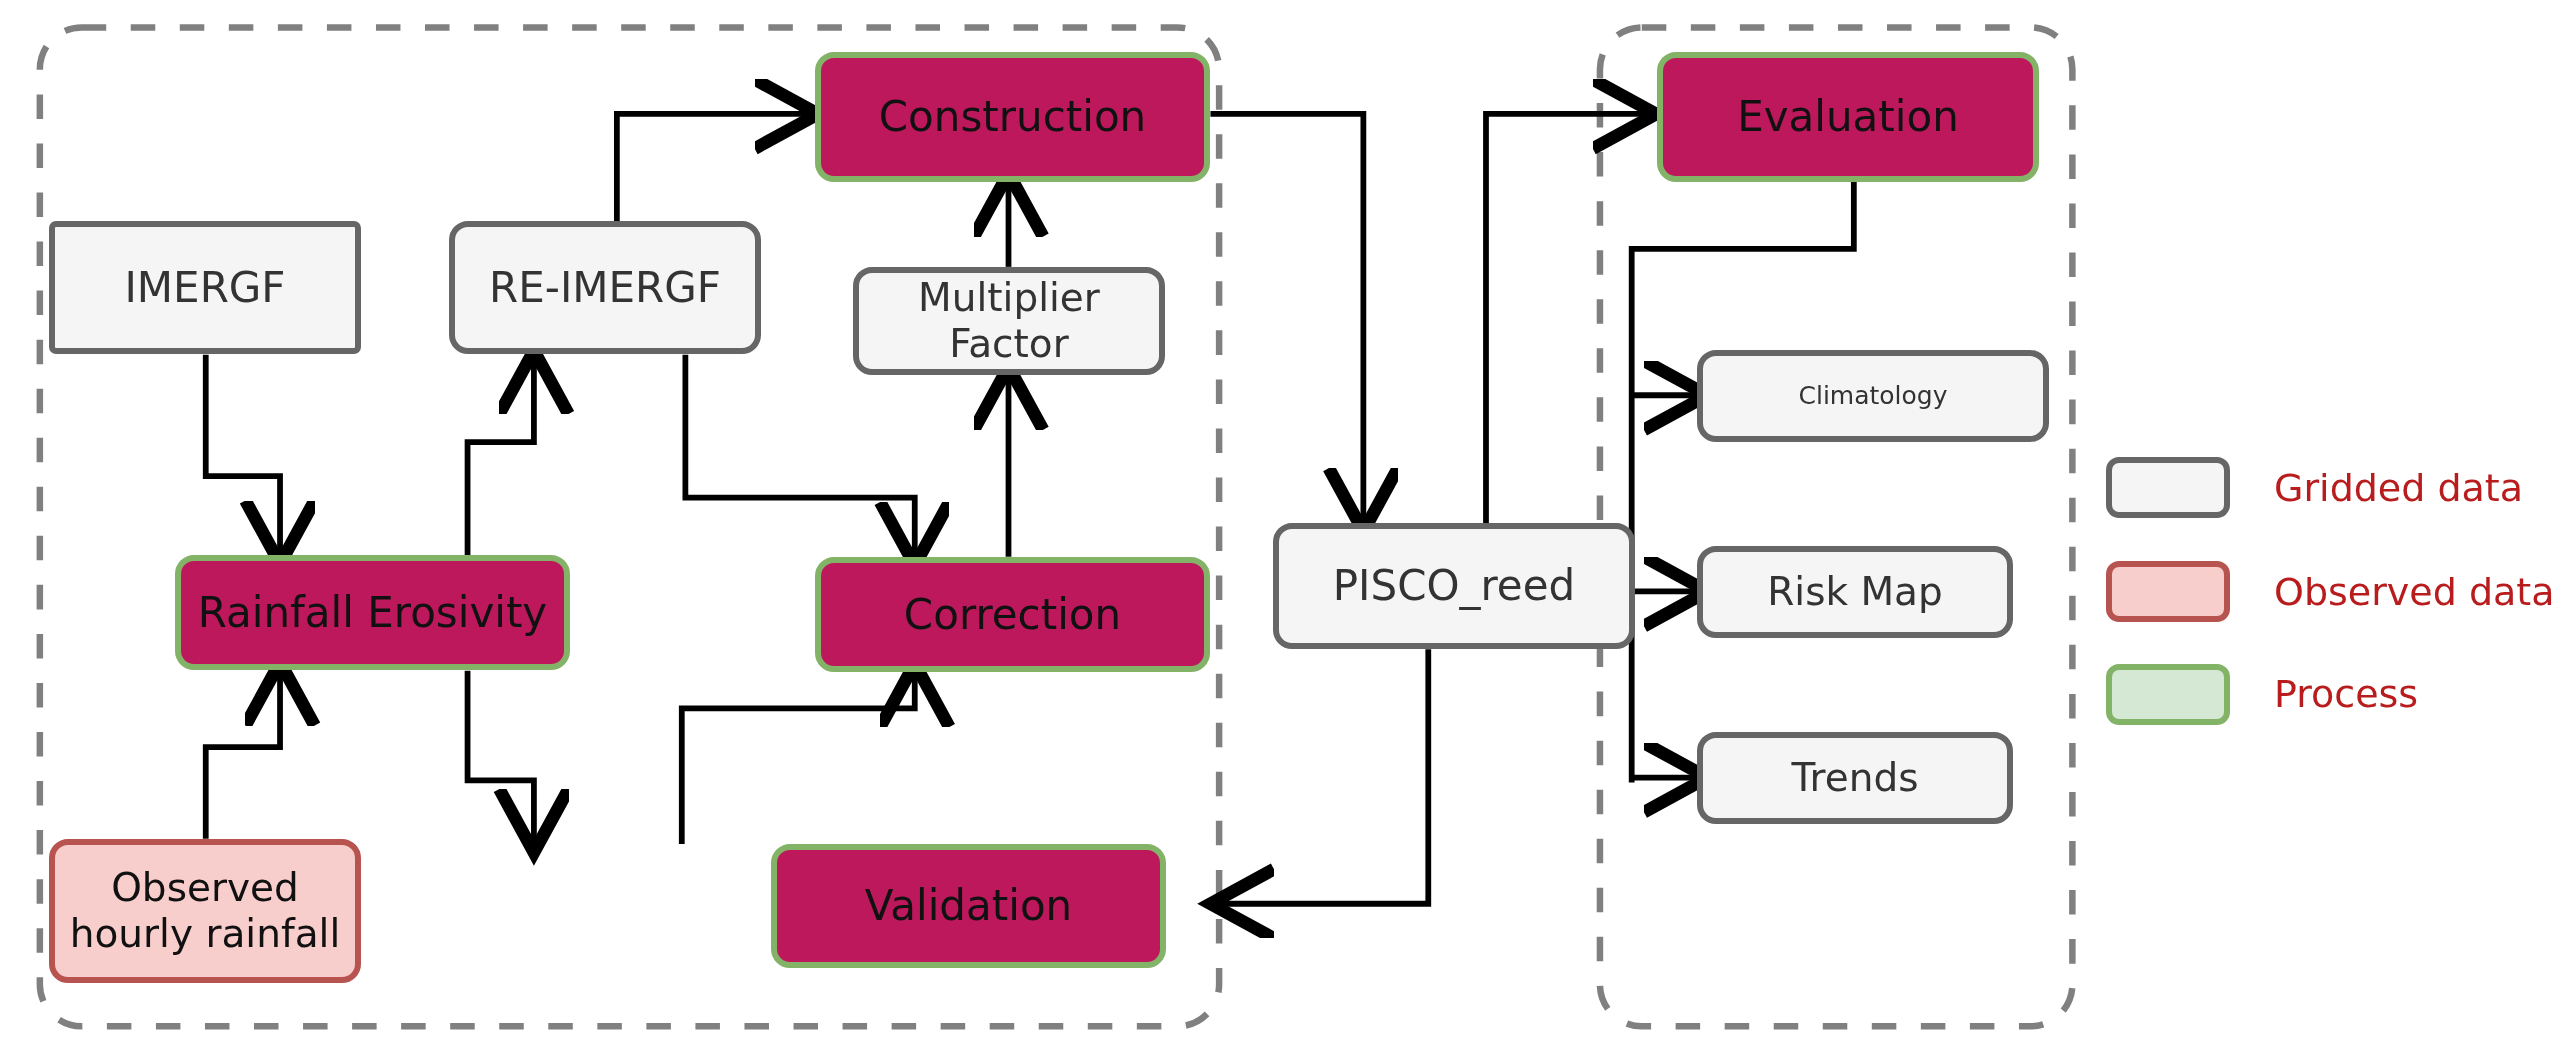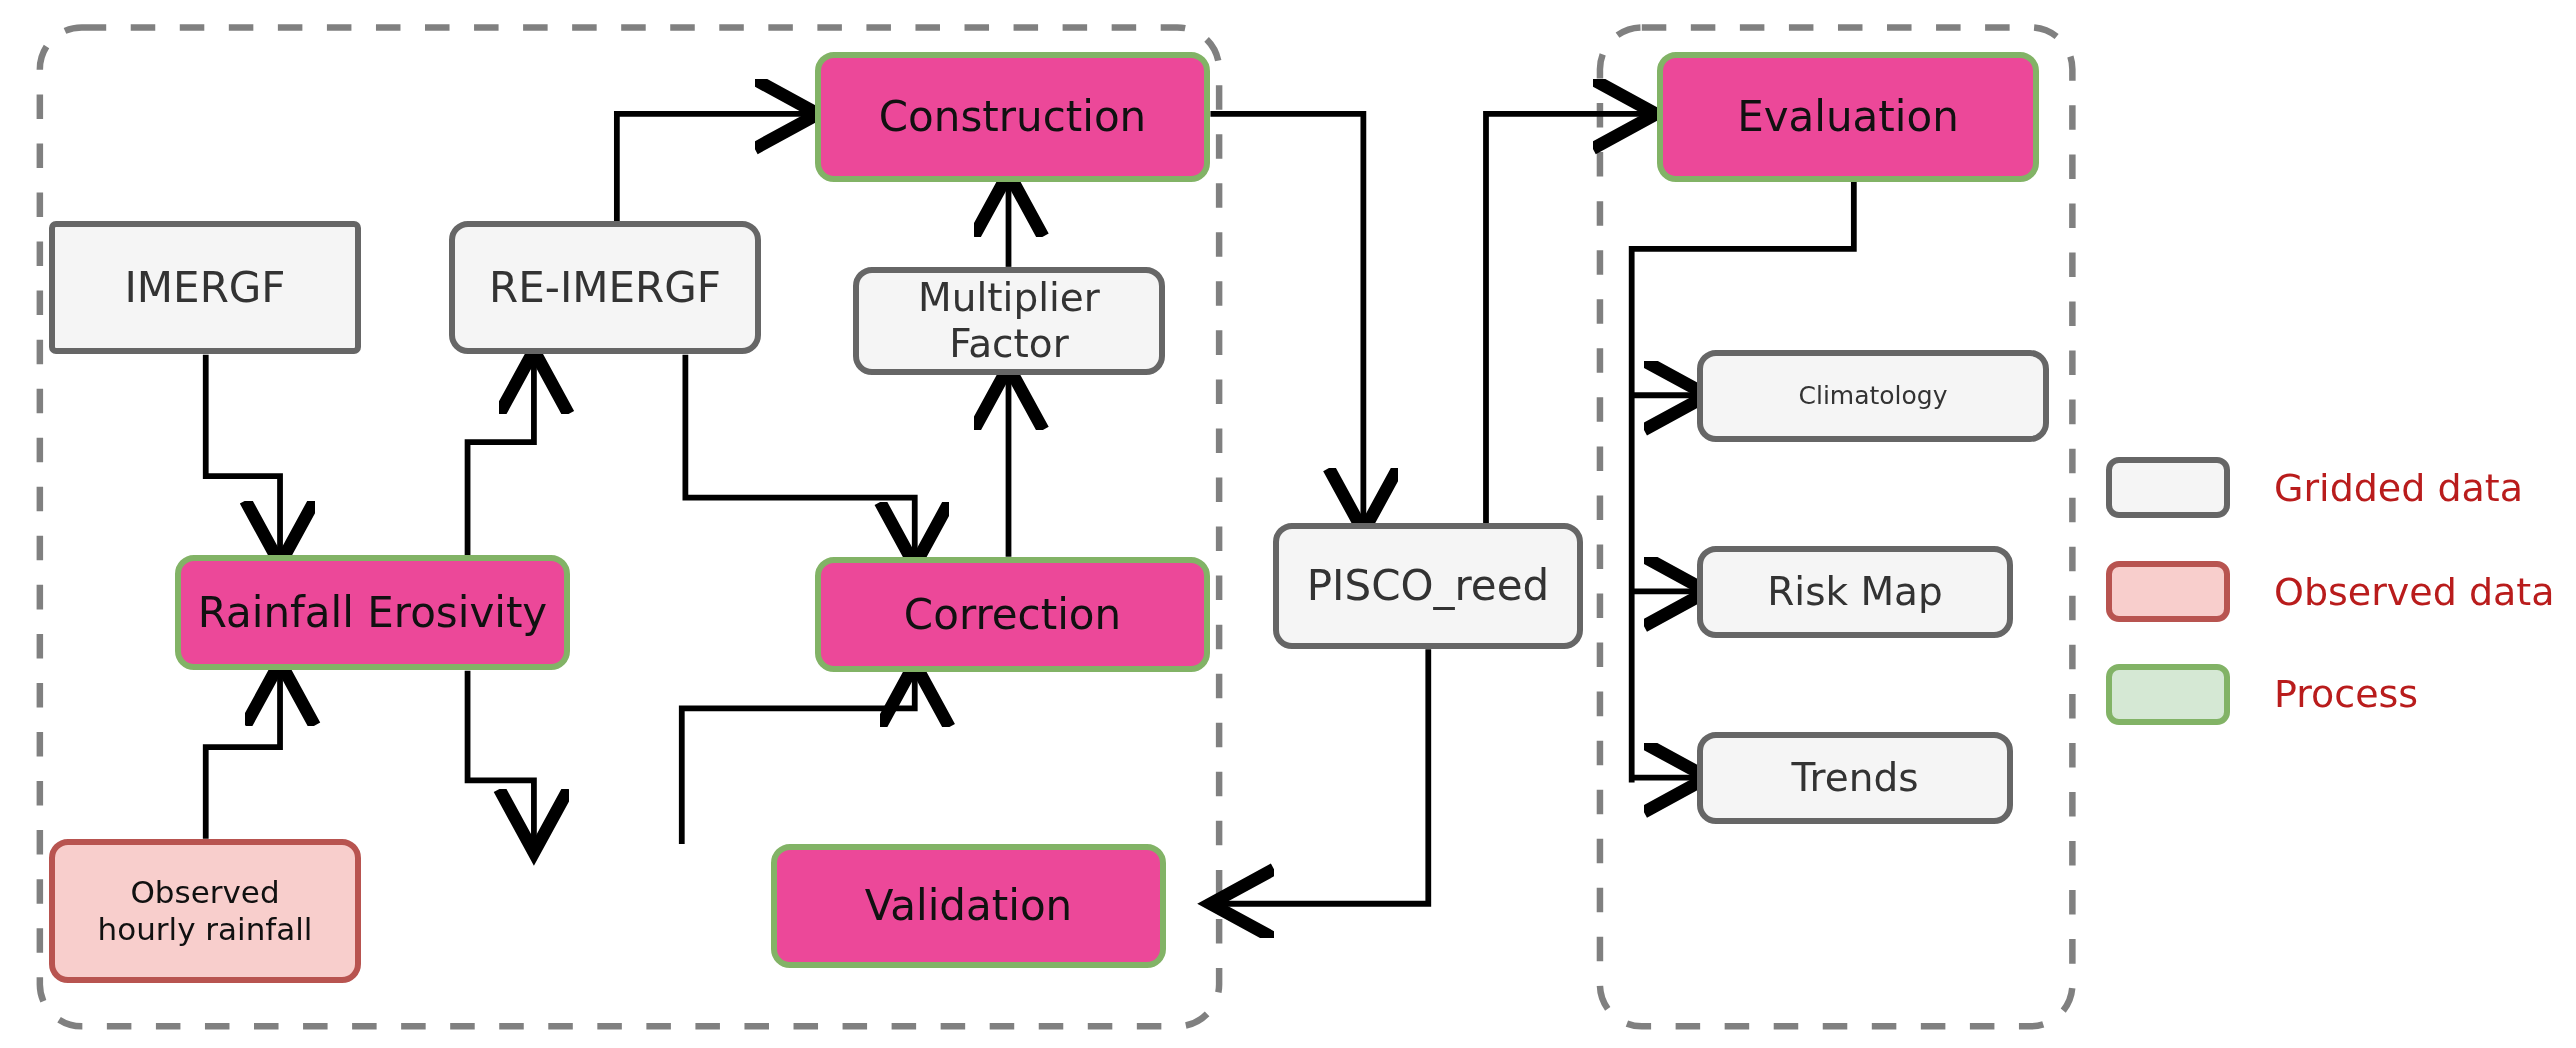--- a/index.html
+++ b/index.html
@@ -13,21 +13,21 @@
     text-align:center;
     border-radius:19px;
     line-height:1.18;
     color:#1a1a1a;
     font-weight:400;
     white-space:pre-line;
     z-index:5;
   }
   .node.gridded{background:#f5f5f5;border:6.5px solid #666666;color:#333333;}
   .node.observed{background:#f8cecc;border:6.5px solid #b85450;color:#111111;}
-  .node.process {background:#ec4899;border:6.5px solid #82b366;color:#111111;}
+  .node.process {background:#be185d;border:6.5px solid #82b366;color:#111111;}
   .legend-swatch{
     position:absolute;box-sizing:border-box;border-radius:13px;z-index:5;
   }
   .legend-swatch.gridded{background:#f5f5f5;border:6.5px solid #666666;}
   .legend-swatch.observed{background:#f8cecc;border:6.5px solid #b85450;}
   .legend-swatch.process{background:#d5e8d4;border:6.5px solid #82b366;}
   .legend-label{
     position:absolute;z-index:5;color:#b91c1c;
     font-size:38px;white-space:nowrap;
     display:flex;align-items:center;height:62px;
@@ -94,27 +94,27 @@
 
   <div class="node gridded" style="left:853px;top:267px; width:312px; height:108px; font-size:39px;">Multiplier
 Factor</div>
 
   <div class="node process" style="left:815px;top:52px;  width:395px; height:130px; font-size:42px;">Construction</div>
 
   <div class="node process" style="left:175px; top:555px; width:395px; height:115px; font-size:42px;">Rainfall Erosivity</div>
 
   <div class="node process" style="left:815px;top:557px; width:395px; height:115px; font-size:42px;">Correction</div>
 
-  <div class="node observed" style="left:49px;  top:839px;width:312px; height:144px; font-size:31px;">Observed
+  <div class="node observed" style="left:49px;  top:839px;width:312px; height:144px; font-size:39px;">Observed
 hourly rainfall</div>
 
 
   <div class="node process" style="left:771px;top:844px;width:395px; height:124px; font-size:42px;">Validation</div>
 
-  <div class="node gridded" style="left:1273px;top:523px; width:310px; height:126px; font-size:42px;">PISCO_reed</div>
+  <div class="node gridded" style="left:1273px;top:523px; width:362px; height:126px; font-size:42px;">PISCO_reed</div>
 
   <div class="node process" style="left:1657px;top:52px;  width:382px; height:130px; font-size:42px;">Evaluation</div>
 
   <div class="node gridded" style="left:1697px;top:350px; width:352px; height:92px; font-size:25px;">Climatology</div>
 
   <div class="node gridded" style="left:1697px;top:546px; width:316px; height:92px; font-size:39px;text-align:right;">Risk Map</div>
 
   <div class="node gridded" style="left:1697px;top:732px;width:316px; height:92px; font-size:39px;">Trends</div>
 
   <div class="legend-swatch gridded" style="left:2106px;top:457px;  width:124px;height:61px;"></div>

